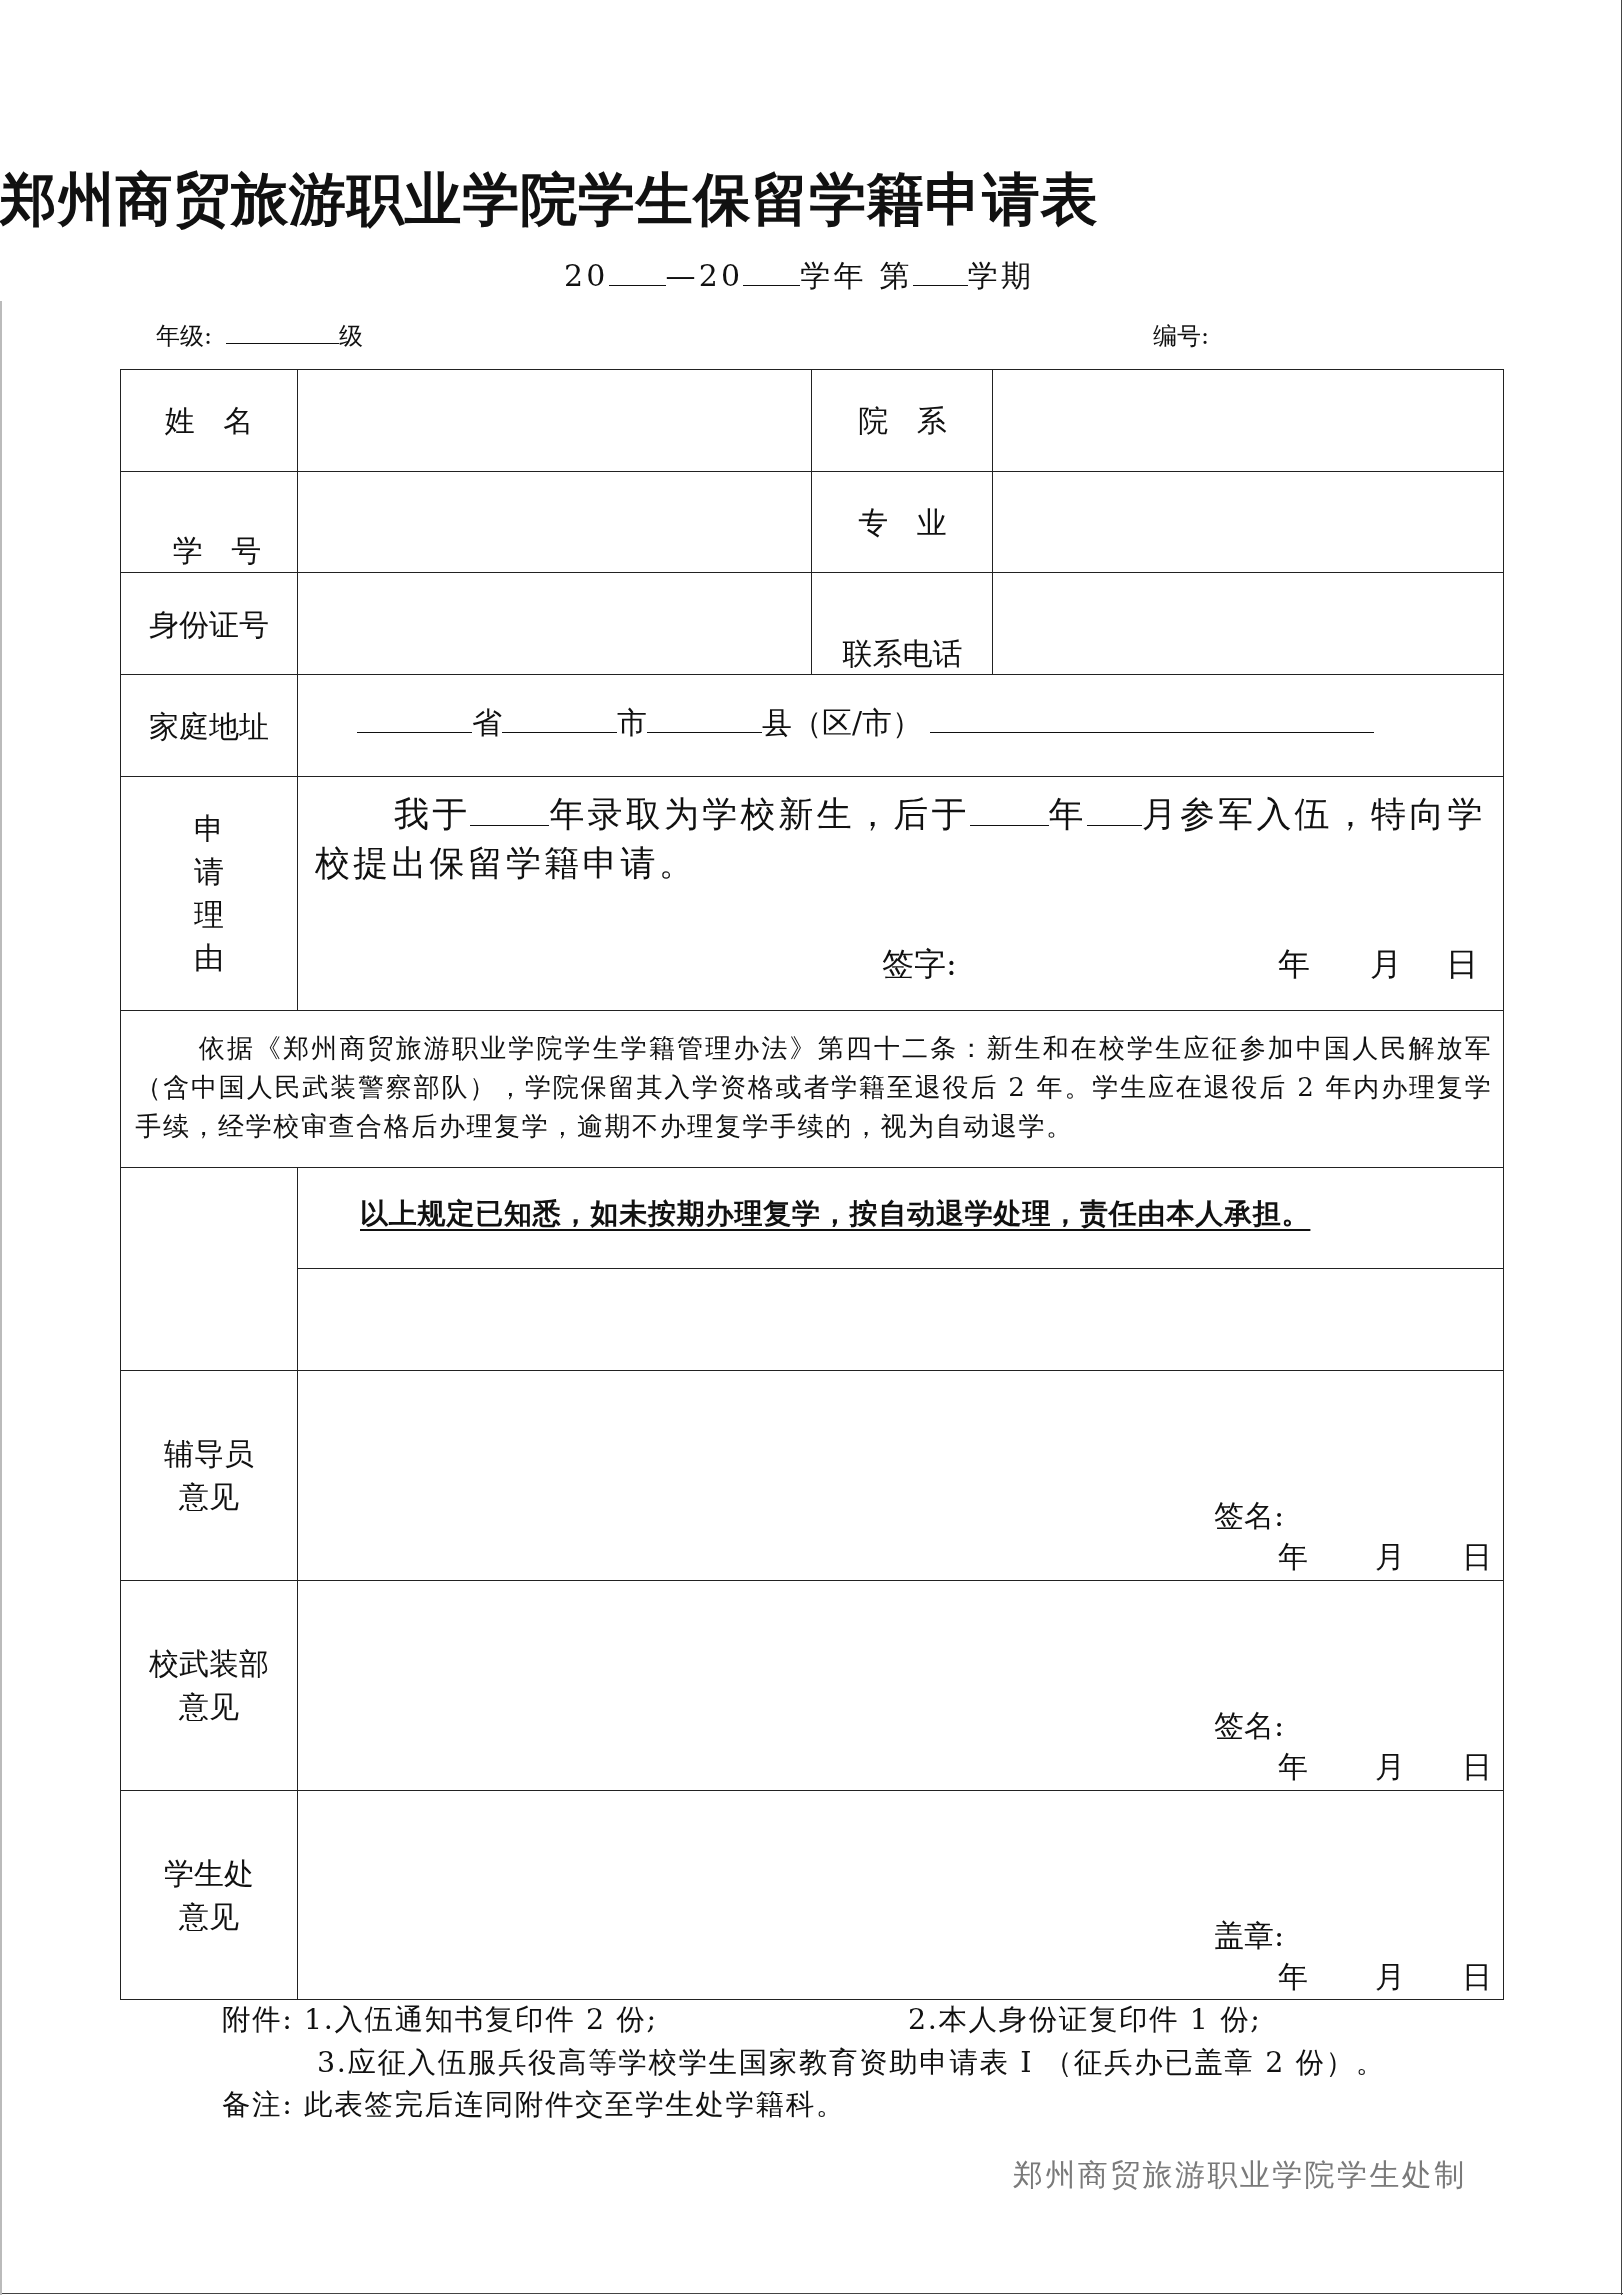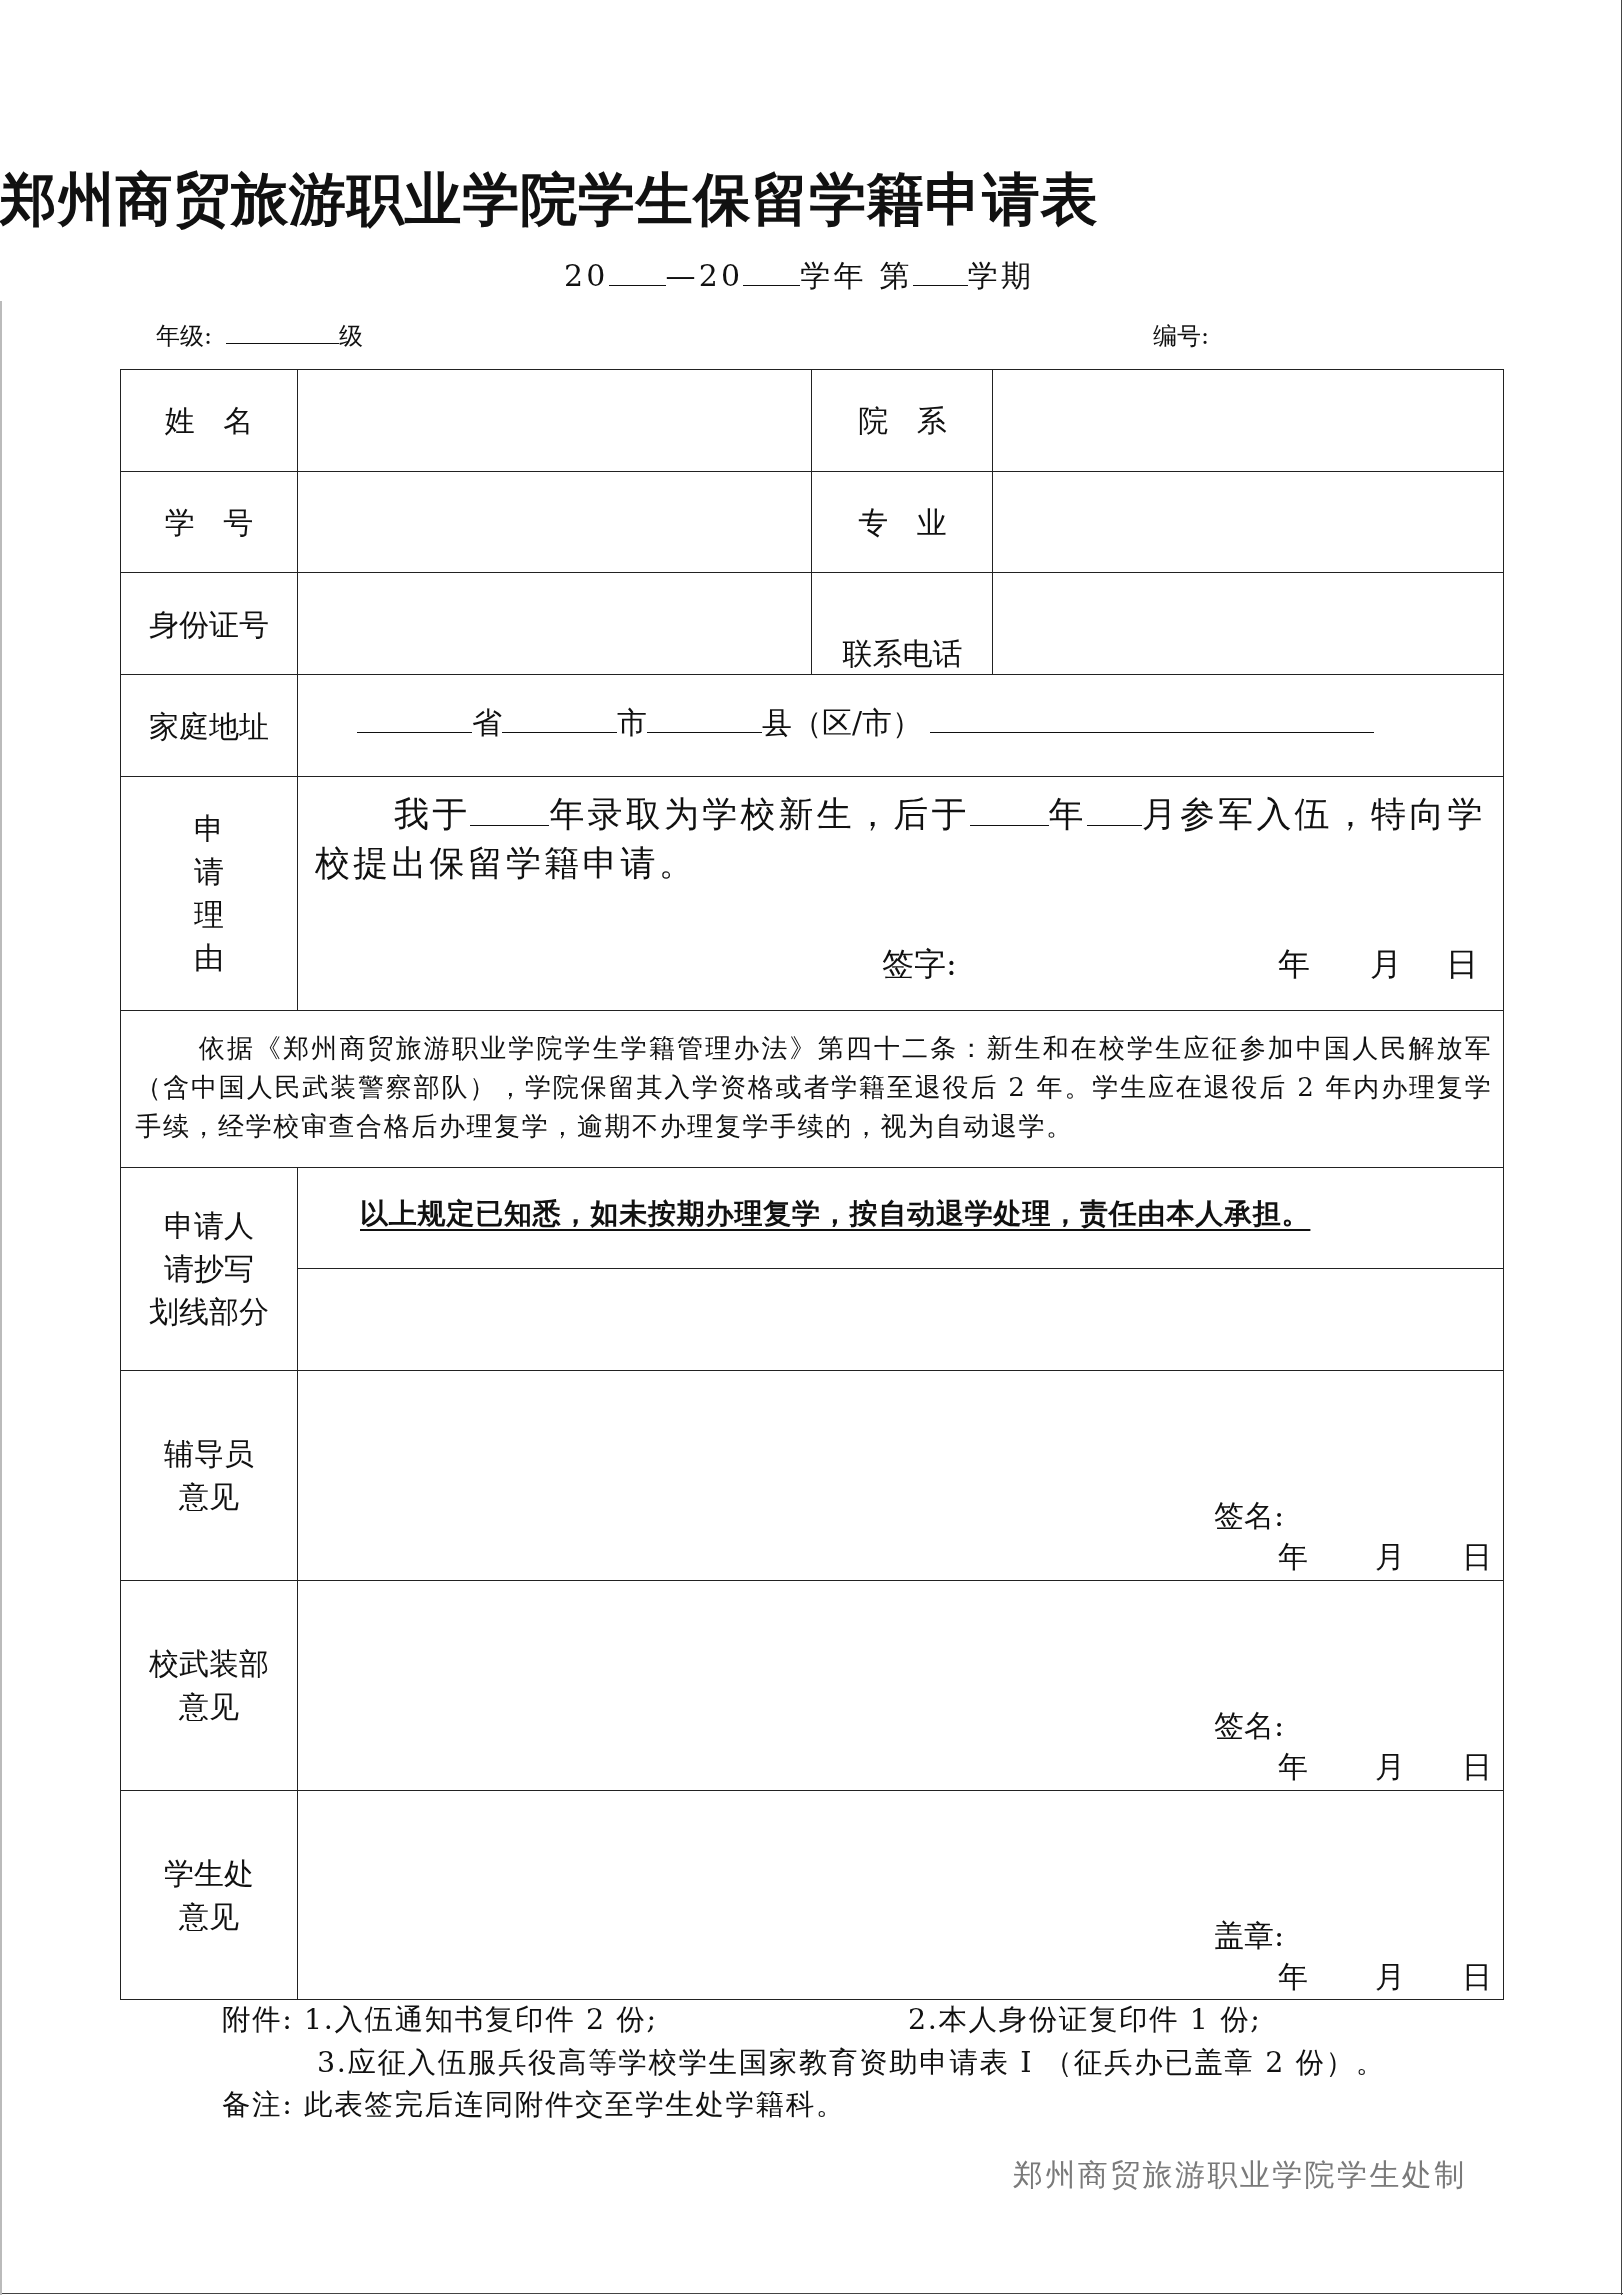--- a/index.html
+++ b/index.html
@@ -82,21 +82,21 @@
 
   <div class="cell-label" style="left:0; top:0; width:176px; height:101px;">
     <span class="spaced">姓名</span>
   </div>
   <div style="position:absolute; left:178px; top:0; width:511px; height:101px;"></div>
   <div class="cell-label" style="left:692px; top:0; width:179px; height:101px;">
     <span class="spaced">院系</span>
   </div>
   <div style="position:absolute; left:873px; top:0; width:508px; height:101px;"></div>
 
-  <div class="cell-label" style="left:0; top:102px; width:176px; height:100px;">
+  <div class="cell-label" style="left:8px; top:102px; width:176px; height:100px;align-items:flex-end;">
     <span class="spaced">学号</span>
   </div>
   <div style="position:absolute; left:178px; top:102px; width:511px; height:100px;"></div>
   <div class="cell-label" style="left:692px; top:102px; width:179px; height:100px;">
     <span class="spaced">专业</span>
   </div>
   <div style="position:absolute; left:873px; top:102px; width:508px; height:100px;"></div>
 
   <div class="cell-label" style="left:0; top:204px; width:176px; height:101px;">
     <span>身份证号</span>
@@ -127,25 +127,20 @@
     <span>签字:</span>
   </div>
   <div class="sign-row" style="left:1157px; top:574px;">
     <span>年</span><span style="display:inline-block;width:60px;"></span><span>月</span><span style="display:inline-block;width:44px;"></span><span>日</span>
   </div>
 
   <div class="notice">
     <span class="indent"></span><span>依据《郑州商贸旅游职业学院学生学籍管理办法》第四十二条：新生和在校学生应征参加中国人民解放军（含中国人民武装警察部队），学院保留其入学资格或者学籍至退役后 2 年。学生应在退役后 2 年内办理复学手续，经学校审查合格后办理复学，逾期不办理复学手续的，视为自动退学。</span>
   </div>
 
-  <div class="cell-label" style="left:0; top:798px; width:176px; height:201px;">
-    <span>申请人
-请抄写
-划线部分</span>
-  </div>
   <div class="pledge">以上规定已知悉，如未按期办理复学，按自动退学处理，责任由本人承担。</div>
   <div style="position:absolute; left:178px; top:900px; width:1203px; height:100px;"></div>
 
   <div class="cell-label" style="left:0; top:1001px; width:176px; height:208px;">
     <span>辅导员
 意见</span>
   </div>
   <div style="position:absolute; left:178px; top:1001px; width:1203px; height:208px;"></div>
   <div class="opinion-sign" style="left:1093px; top:1126px;">签名:</div>
   <div class="opinion-sign" style="left:1157px; top:1167px;">

